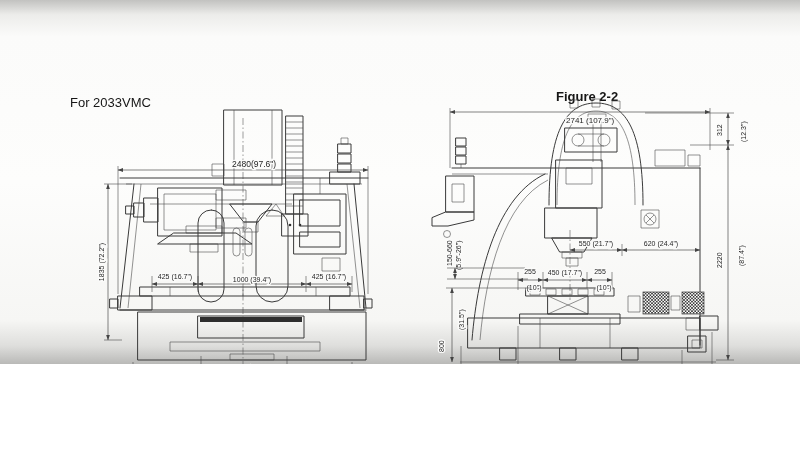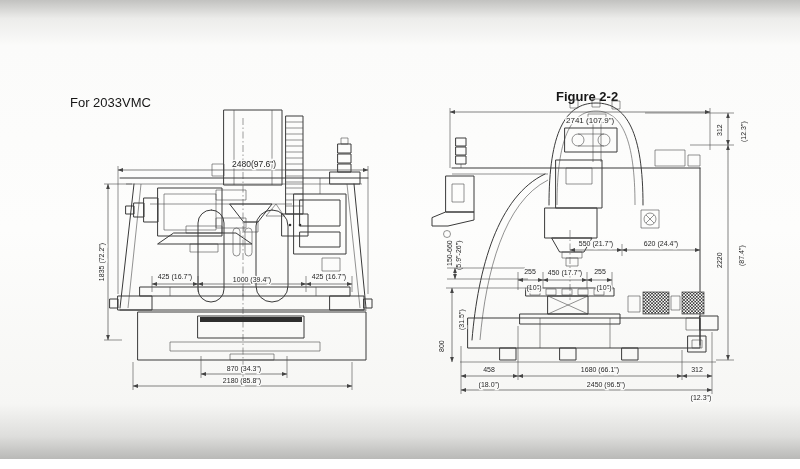--- a/index.html
+++ b/index.html
@@ -1,17 +1,17 @@
 <!DOCTYPE html>
 <html><head>
 <meta charset="utf-8">
 <style>
   html,body{margin:0;padding:0;background:#fff;}
   .page{
-    position:relative;width:800px;height:459px;overflow:hidden;
+    position:relative;width:800px;height:364px;overflow:hidden;
     background:linear-gradient(180deg,#c2c2c0 0%,#ececea 4%,#fbfbfa 10%,#fdfdfc 50%,#f6f6f4 88%,#dededc 95%,#b9b9b7 100%);
     font-family:"Liberation Sans",sans-serif;
   }
   svg{display:block}
   .ln{fill:none;stroke:#3a3a3a;stroke-width:1;stroke-linejoin:round;stroke-linecap:round}
   .tn{fill:none;stroke:#4a4a4a;stroke-width:.6;stroke-linejoin:round}
   .dim{fill:none;stroke:#4f4f4f;stroke-width:.7}
   .cl{fill:none;stroke:#5a5a5a;stroke-width:.6;stroke-dasharray:7 2.5 1.5 2.5}
   .dk{fill:#2e2e2e;stroke:none}
   text.d{font:7px "Liberation Sans",sans-serif;fill:#1f1f1f}

